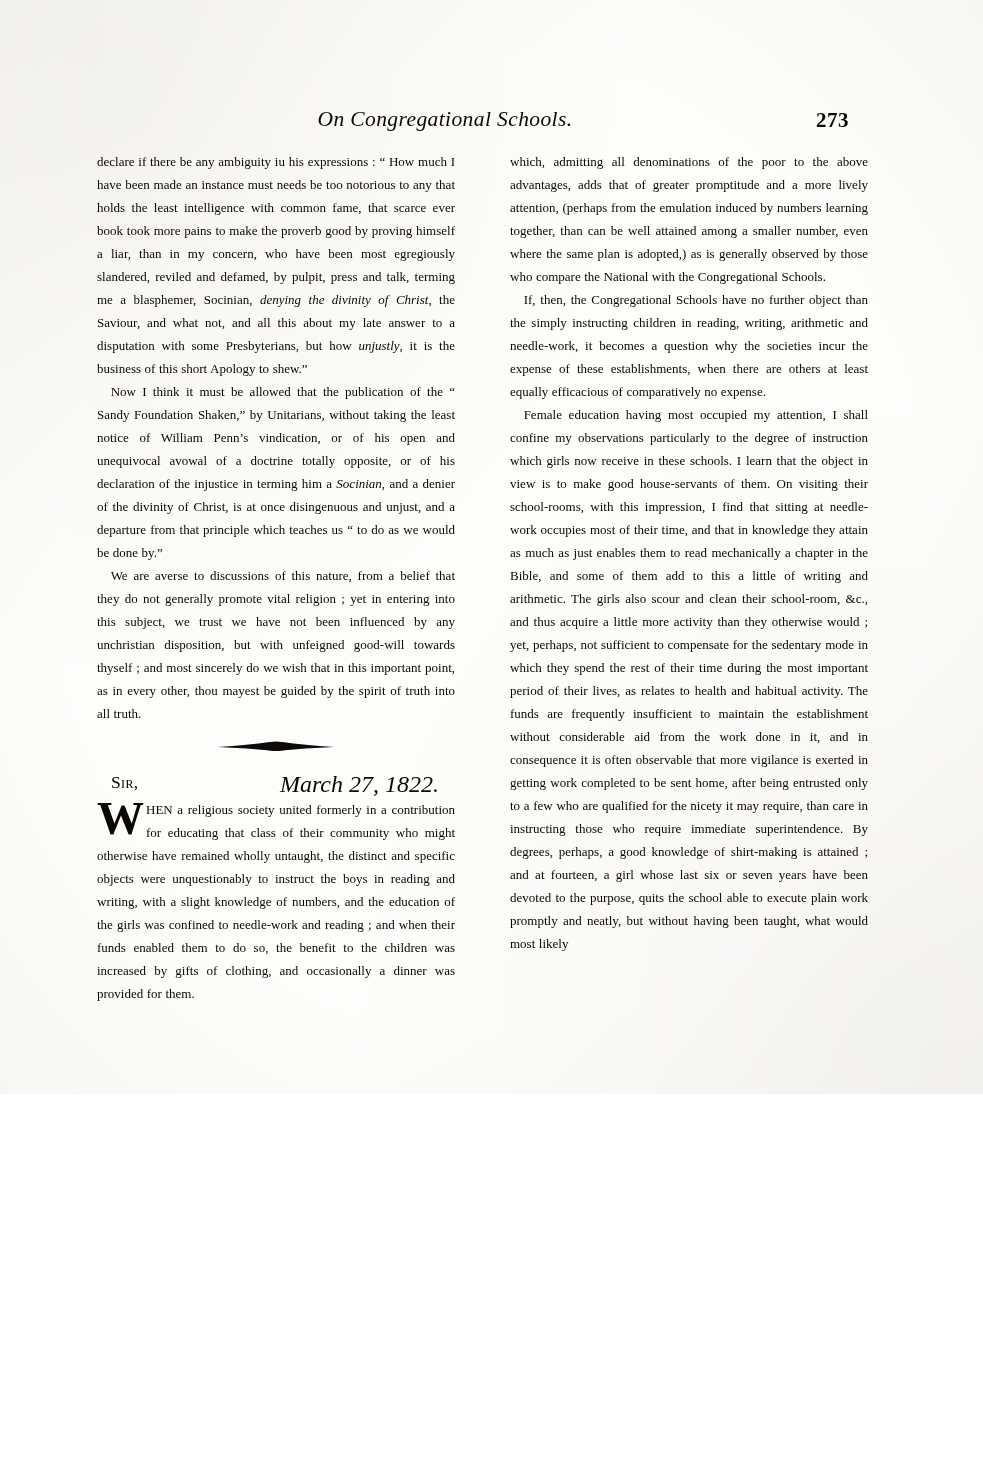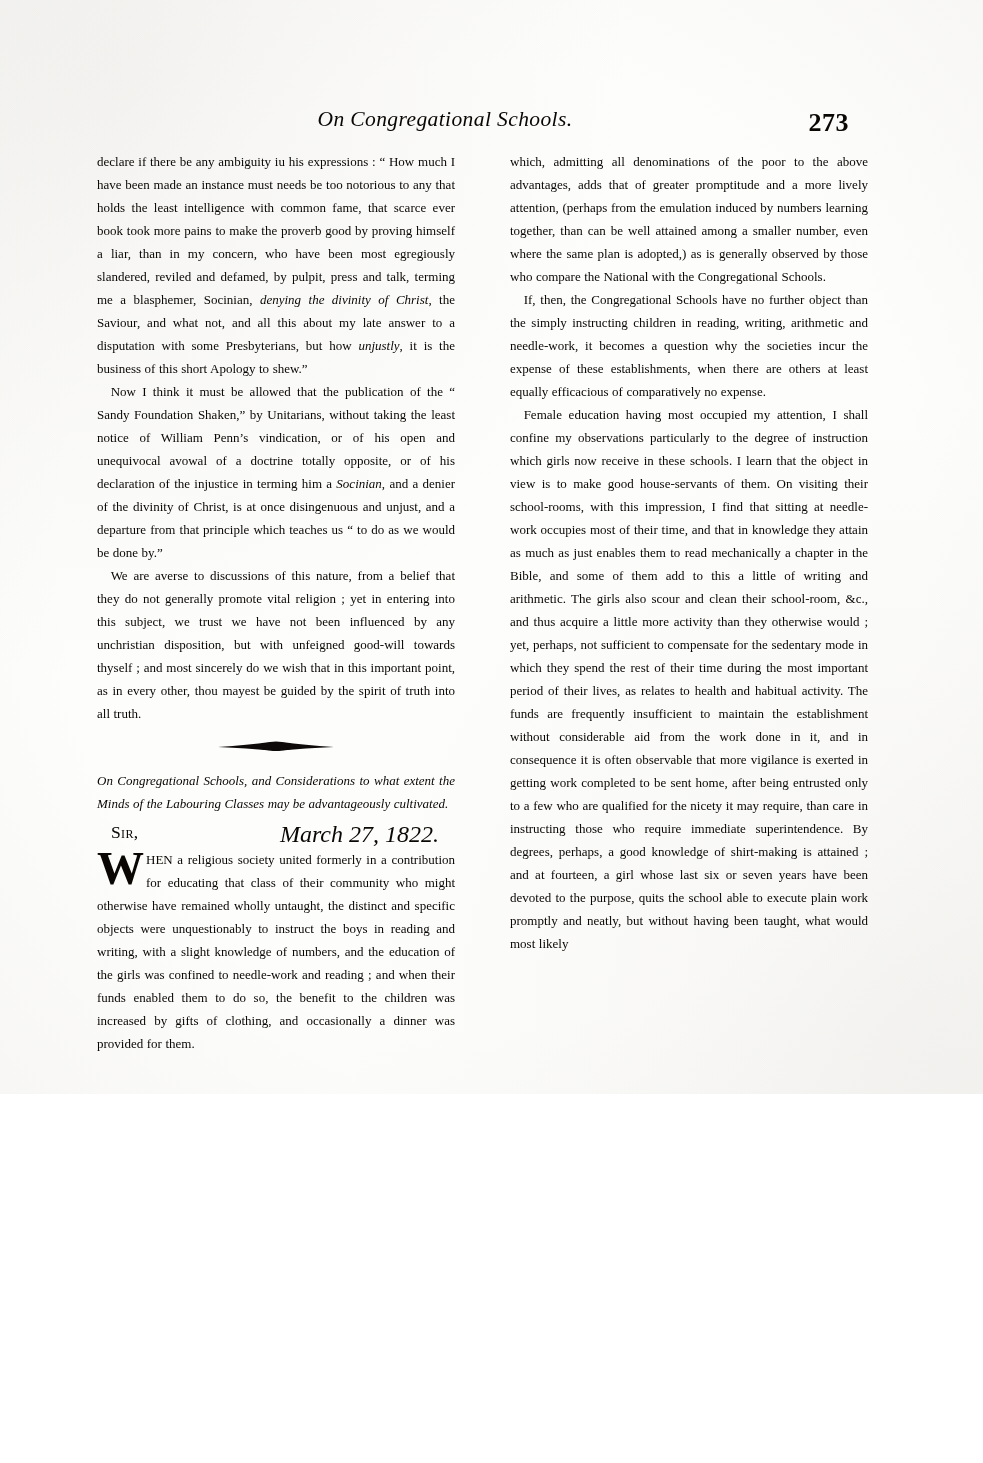--- a/index.html
+++ b/index.html
@@ -47,21 +47,21 @@
     font-style: italic;
     font-size: 21.5px;
     letter-spacing: 0.4px;
     white-space: nowrap;
     transform: translateX(-28px);
   }
   .rh-folio {
     position: absolute;
     right: 0;
     top: 1px;
-    font-size: 26px;
+    font-size: 21px;
     font-weight: 700;
     letter-spacing: 0.5px;
   }
 
   
   .columns {
     position: absolute;
     left: 97px;
     top: 150px;
     width: 752px;
@@ -199,21 +199,20 @@
       <p class="para" id="lp2"><span>We are averse to discussions of this nature, from a belief that they do not generally promote vital religion ; yet in entering into this subject, we trust we have not been influenced by any unchristian disposition, but with unfeigned good-will towards thyself ; and most sincerely do we wish that in this important point, as in every other, thou mayest be guided by the spirit of truth into all truth.</span></p>
 
       <div class="divider">
         <svg width="116" height="13" viewBox="0 0 116 13" aria-hidden="true">
           <path d="M0 7.0 Q 30 5.2 52 2.0 Q 58 1.0 64 2.0 Q 86 5.2 116 7.0
                    Q 86 8.2 64 10.6 Q 58 11.6 52 10.6 Q 30 8.2 0 7.0 Z" fill="#141110"></path>
           <ellipse cx="58" cy="6.5" rx="20" ry="4.0" fill="#141110"></ellipse>
         </svg>
       </div>
 
-      <p class="article-title para no-indent">On Congregational Schools, and Considerations to what extent the Minds of the Labouring Classes may be advantageously cultivated.</p>
 
       <div class="salutation-row">
         <span class="sir">Sir,</span>
         <span class="dateline">March 27, 1822.</span>
       </div>
 
       <div class="opening">
         <span class="dropcap">W</span>
         <p class="para no-indent">HEN a religious society united formerly in a contribution for educating that class of their community who might otherwise have remained wholly untaught, the distinct and specific objects were unquestionably to instruct the boys in reading and writing, with a slight knowledge of numbers, and the education of the girls was confined to needle-work and reading ; and when their funds enabled them to do so, the benefit to the children was increased by gifts of clothing, and occasionally a dinner was provided for them.</p>
       </div>

